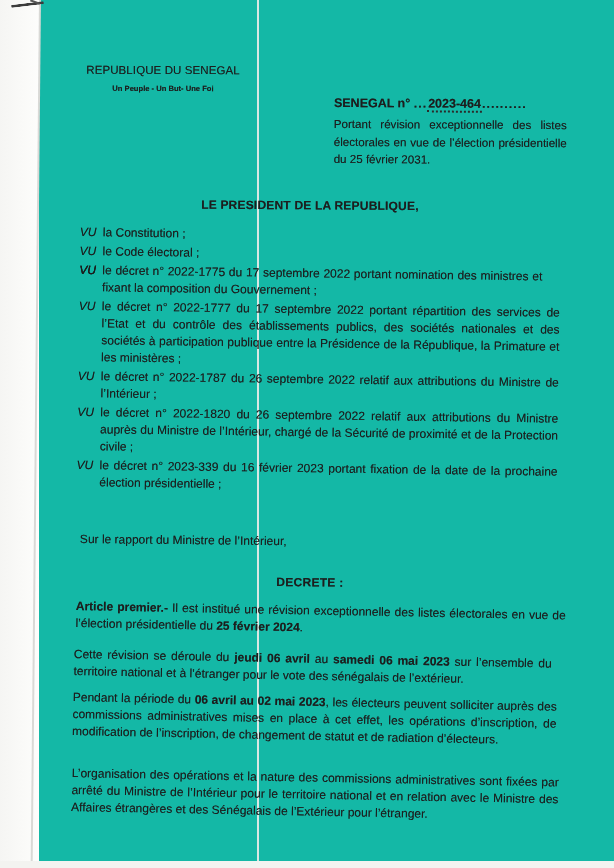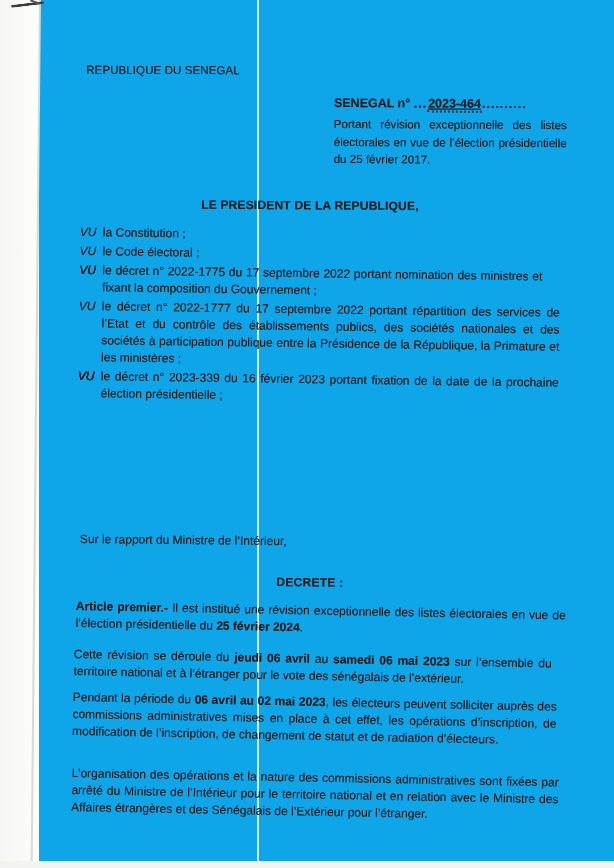--- a/index.html
+++ b/index.html
@@ -5,21 +5,21 @@
   html, body { margin: 0; padding: 0; }
   body {
     width: 614px; height: 868px;
     background: #e9e9e7;
     font-family: "Liberation Sans", sans-serif;
     -webkit-font-smoothing: antialiased;
   }
   .page {
     position: relative;
     width: 614px; height: 868px;
-    background: #0ea5e9;
+    background: #14b8a6;
     overflow: hidden;
     color: #1d1d1d;
     text-shadow: 0 0 0.4px rgba(25,25,25,0.55);
   }
   
   .edge-strip {
     position: absolute; left: 0; top: 0; width: 39px; height: 100%;
     background: linear-gradient(90deg, #f5f5f3 0%, #fafaf8 60%, #fdfdfc 100%);
   }
   .scanline-left {
@@ -46,21 +46,21 @@
   }
   
   .block { position: absolute; font-size: 12px; line-height: 17px; }
   .header-block { left: 83px; top: 62px; width: 160px; text-align: center; transform: rotate(0.15deg); }
   .republic-title { font-size: 11.5px; letter-spacing: 0.1px; white-space: nowrap; }
   .motto { font-size: 7.6px; font-weight: bold; margin-top: 1px; white-space: nowrap; }
 
   .decree-block { left: 334px; top: 95px; width: 233px; transform: rotate(0.3deg); transform-origin: left top; }
   .decree-number-line { font-size: 12.5px; font-weight: bold; margin-bottom: 3px; white-space: nowrap; }
   .decree-dots { letter-spacing: 1px; font-weight: bold; }
-  .decree-number { border-bottom: 2px dotted #2b2b2b; padding: 0 1px; text-decoration: underline; }
+  .decree-number { border-bottom: 2px dotted #2b2b2b; padding: 0 1px; }
   .decree-subject { text-align: justify; font-size: 11.6px; line-height: 17.5px; }
 
   .president-heading {
     left: 80px; top: 196px; width: 460px; text-align: center;
     font-weight: bold; font-size: 12px; letter-spacing: 0.2px;
     transform: rotate(0.35deg); transform-origin: left top;
   }
 
   .vu-list { left: 80px; top: 224px; width: 481px; transform: rotate(0.8deg); transform-origin: left top; }
   .vu-item { position: relative; padding-left: 23px; width: 458px; text-align: justify; margin-bottom: 2px; line-height: 17px; }
@@ -89,37 +89,38 @@
 
   <div class="edge-strip"></div>
   <div class="scanline-left"></div>
   <div class="scanline-mid"></div>
   <div class="bottom-strip"></div>
   <div class="corner-mark"></div>
   <div class="corner-mark2"></div>
 
   <div class="block header-block">
     <div class="republic-title">REPUBLIQUE DU SENEGAL</div>
+    <div class="motto">Un Peuple - Un But- Une Foi</div>
   </div>
 
   <div class="block decree-block">
     <div class="decree-number-line"><span>SENEGAL n°</span> <span class="decree-dots">...</span><span class="decree-number">2023-464</span><span class="decree-dots">..........</span></div>
-    <div class="decree-subject">Portant révision exceptionnelle des listes électorales en vue de l’élection présidentielle du 25 février 2017.</div>
+    <div class="decree-subject">Portant révision exceptionnelle des listes électorales en vue de l’élection présidentielle du 25 février 2031.</div>
   </div>
 
   <div class="block president-heading">LE PRESIDENT DE LA REPUBLIQUE,</div>
 
   <div class="block vu-list">
     <div class="vu-item"><span class="vu-label">VU</span><span>la Constitution ;</span></div>
     <div class="vu-item"><span class="vu-label">VU</span><span>le Code électoral ;</span></div>
     <div class="vu-item"><span class="vu-label">VU</span></div>
     <div class="vu-item narrow"><span class="vu-label">VU</span><span>le décret n° 2022-1775 du 17 septembre 2022 portant nomination des ministres et fixant la composition du Gouvernement ;</span></div>
     <div class="vu-item"><span class="vu-label">VU</span><span>le décret n° 2022-1777 du 17 septembre 2022 portant répartition des services de l’Etat et du contrôle des établissements publics, des sociétés nationales et des sociétés à participation publique entre la Présidence de la République, la Primature et les ministères ;</span></div>
-    <div class="vu-item"><span class="vu-label">VU</span></div>
-    <div class="vu-item"><span class="vu-label">VU</span></div>
+    <div class="vu-item"><span class="vu-label">VU</span><span>le décret n° 2022-1787 du 26 septembre 2022 relatif aux attributions du Ministre de l’Intérieur ;</span></div>
+    <div class="vu-item"><span class="vu-label">VU</span><span>le décret n° 2022-1820 du 26 septembre 2022 relatif aux attributions du Ministre auprès du Ministre de l’Intérieur, chargé de la Sécurité de proximité et de la Protection civile ;</span></div>
     <div class="vu-item"><span class="vu-label">VU</span><span>le décret n° 2023-339 du 16 février 2023 portant fixation de la date de la prochaine élection présidentielle ;</span></div>
   </div>
 
   <div class="block report-line">Sur le rapport du Ministre de l’Intérieur,</div>
 
   <div class="block decrete-heading">DECRETE :</div>
 
   <div class="block para article-1"><b>Article premier.-</b><span> Il est institué une révision exceptionnelle des listes électorales en vue de l’élection présidentielle du </span><b>25 février 2024</b><span>.</span></div>
 
   <div class="block para paragraph-2"><span>Cette révision se déroule du </span><b>jeudi 06 avril</b><span> au </span><b>samedi 06 mai  2023</b><span> sur l’ensemble du territoire national et à l’étranger pour le vote des sénégalais de l’extérieur.</span></div>

